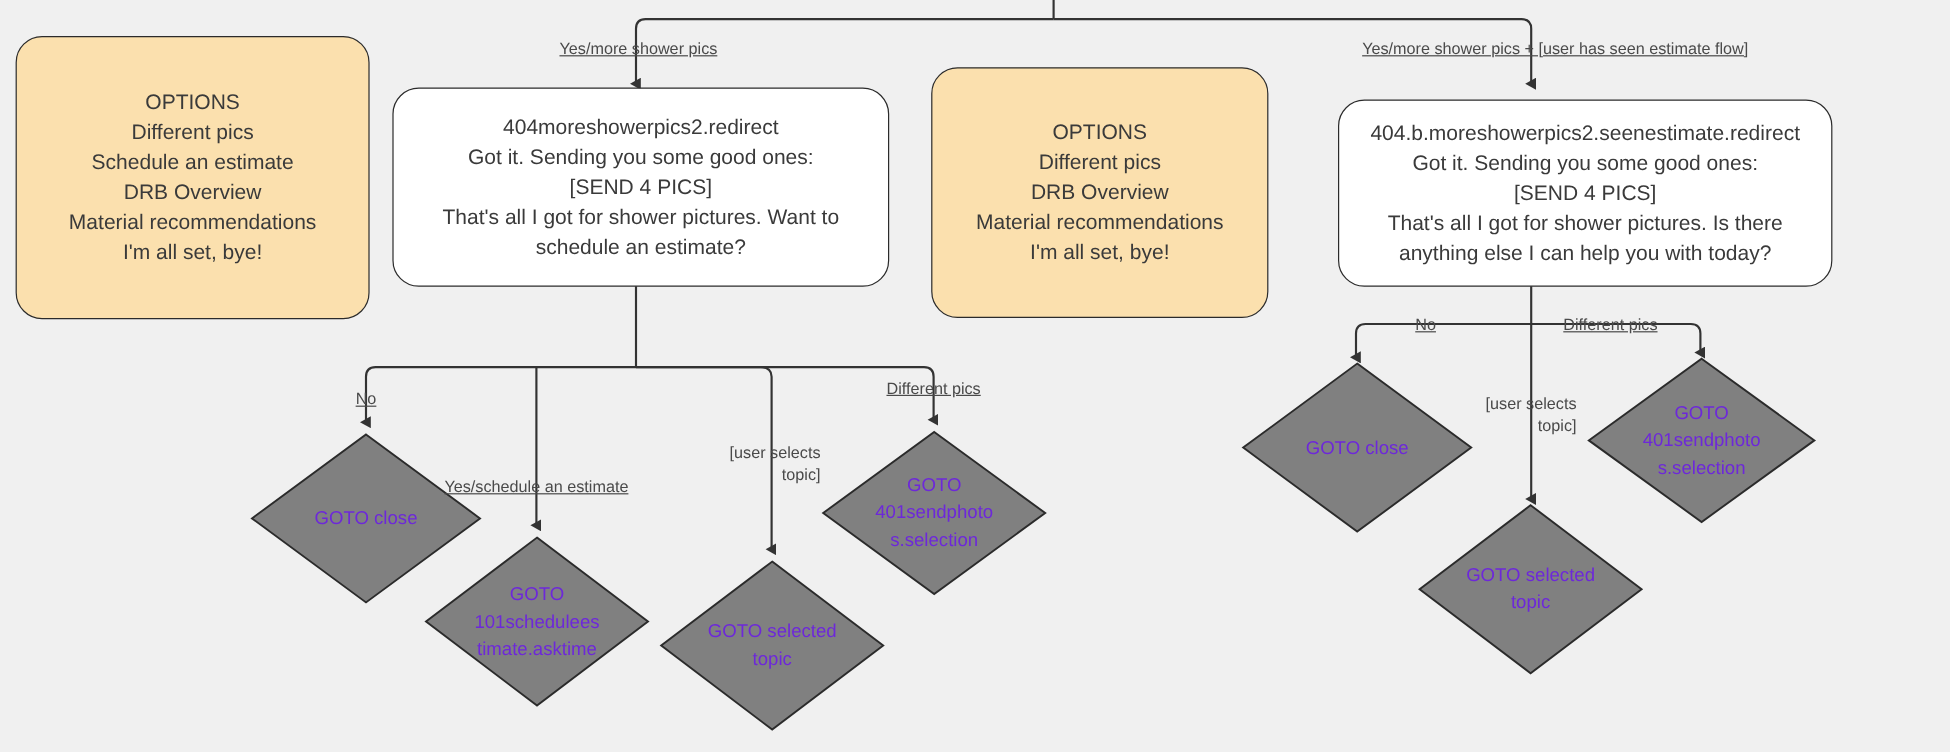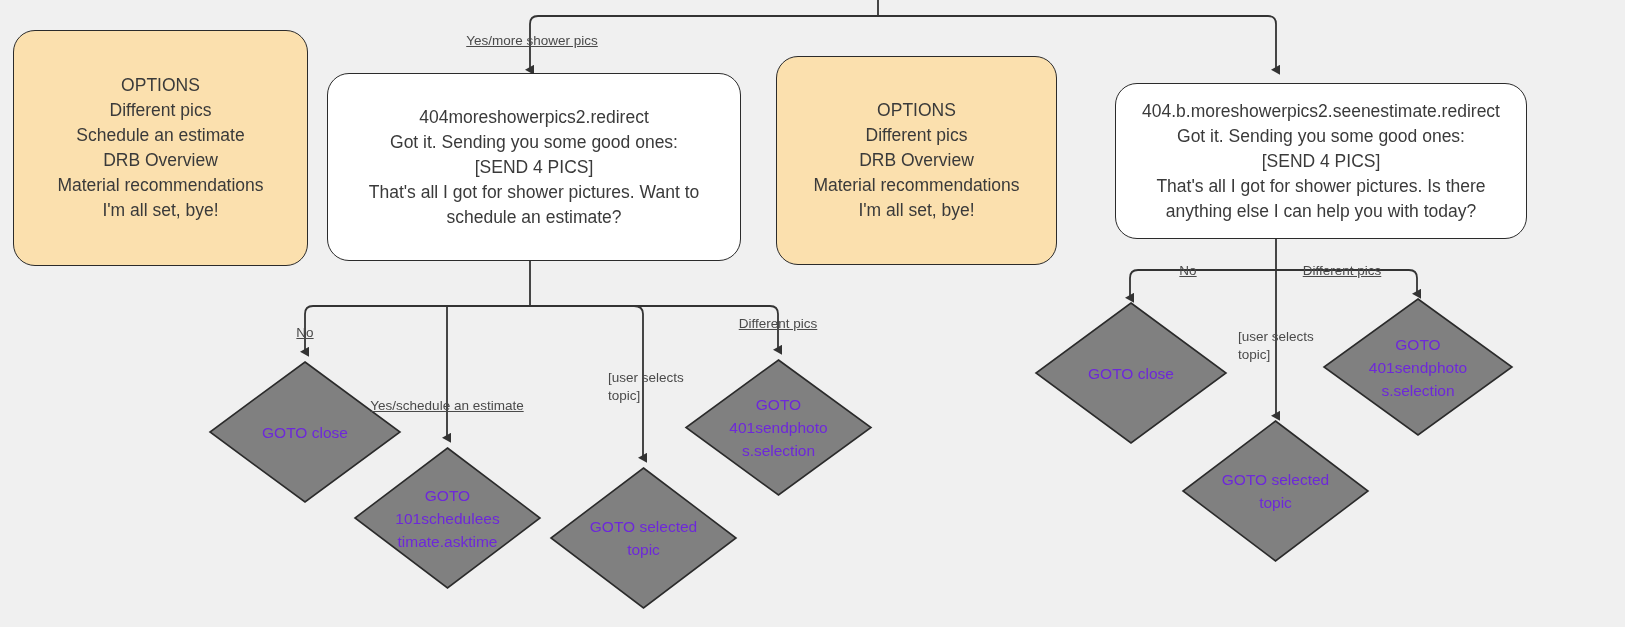--- a/index.html
+++ b/index.html
@@ -79,20 +79,21 @@
     white-space: pre-line;
     pointer-events: none;
   }
   .edge-label {
     position: absolute;
     color: #4a4a4a;
     font-size: 13.5px;
     line-height: 18px;
     white-space: pre-line;
     background: transparent;
+    text-align: right;
   }
   .edge-label.center {
     transform: translateX(-50%);
     text-align: center;
     text-decoration: underline;
   }
 </style>
 </head>
 <body>
 
@@ -135,21 +136,21 @@
 
   <div class="node rounded-box options-box" style="left:13px; top:30px; width:295px; height:236px;">
     <span class="node-text">OPTIONS
 Different pics
 Schedule an estimate
 DRB Overview
 Material recommendations
 I'm all set, bye!</span>
   </div>
 
-  <div class="node rounded-box message-box" style="left:327px; top:73px; width:414px; height:188px;">
+  <div class="node rounded-box message-box" style="left:327px; top:73px; width:414px; height:166px;">
     <span class="node-text">404moreshowerpics2.redirect
 Got it. Sending you some good ones:
 [SEND 4 PICS]
 That's all I got for shower pictures. Want to schedule an estimate?</span>
   </div>
 
   <div class="node rounded-box options-box" style="left:776px; top:56px; width:281px; height:209px;">
     <span class="node-text">OPTIONS
 Different pics
 DRB Overview
@@ -216,20 +217,21 @@
     <svg width="188" height="136" viewBox="0 0 188 136">
       <polygon points="94,0 188,68 94,136 0,68" fill="#808080" stroke="#2b2b2b" stroke-width="1.6"></polygon>
     </svg>
     <div class="diamond-label">GOTO
 401sendphoto
 s.selection</div>
   </div>
 
   <div class="edge-label center" style="left:532px; top:32px;">Yes/more shower pics</div>
 
+  <div class="edge-label center" style="left:1296px; top:32px;">Yes/more shower pics + [user has seen estimate flow]</div>
 
   <div class="edge-label center" style="left:305px; top:324px;">No</div>
 
   <div class="edge-label center" style="left:447px; top:397px;">Yes/schedule an estimate</div>
 
   <div class="edge-label" style="left:608px; top:369px;">[user selects
 topic]</div>
 
   <div class="edge-label center" style="left:778px; top:315px;">Different pics</div>
 

